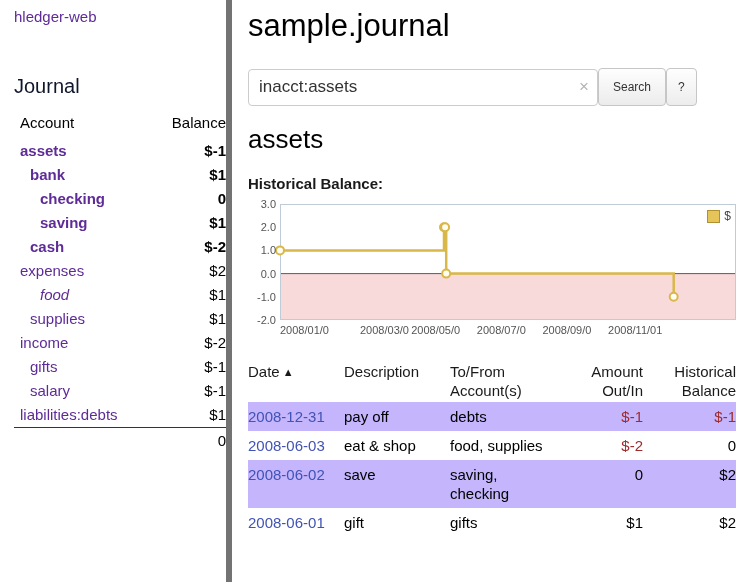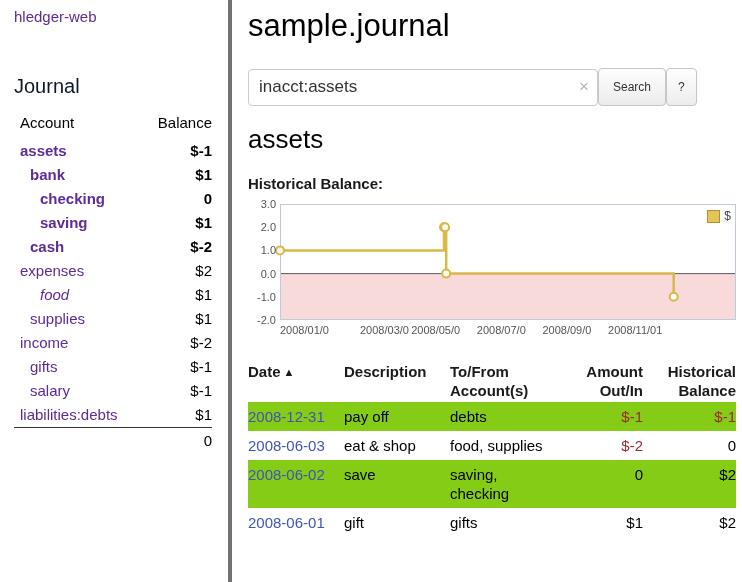--- a/index.html
+++ b/index.html
@@ -4,21 +4,21 @@
 <style>
   * { box-sizing: border-box; }
   html, body { margin: 0; padding: 0; }
   body {
     width: 742px; height: 582px; overflow: hidden;
     font-family: "Liberation Sans", "DejaVu Sans", sans-serif;
     font-size: 15px; color: #1a1a1a; background: #fff;
     display: flex;
   }
   
-  .sidebar { flex: 0 0 232px; width: 232px; padding: 8px 16px 0 14px; border-right: 4px solid #737373; }
+  .sidebar { flex: 0 0 232px; width: 232px; padding: 8px 0 0 14px; border-right: 6px solid #737373; }
   .app-title { color: #5e2b97; font-size: 15px; text-decoration: none; display: inline-block; }
   .journal-link { color: #0f172a; font-size: 20px; text-decoration: none; display: inline-block; margin-top: 50px; }
   .accounts-table { width: 100%; border-collapse: collapse; margin-top: 16px; }
   .accounts-table th { font-weight: normal; text-align: left; padding: 0 0 8px 6px; color: #000; }
   .accounts-table th.balance-h { text-align: right; padding: 0 0 8px 0; }
   .accounts-table td { padding: 3px 0 3px 6px; line-height: 18px; }
   .accounts-table td.bal { text-align: right; padding: 3px 0 3px 0; color: #000; }
   a.acct { color: #5e2b97; text-decoration: none; display: inline-block; }
   .b { font-weight: bold; }
   .negname { color: #9e2a2b; }
@@ -38,24 +38,24 @@
   .chart-label { font-weight: bold; font-size: 15px; margin-top: 20px; }
   
   .chart { position: relative; margin-top: 12px; width: 490px; height: 138px; }
   .chart svg { position: absolute; left: 32px; top: 0; overflow: visible; }
   .ylab { position: absolute; left: 0; width: 28px; text-align: right; font-size: 11px; color: #545454; line-height: 14px; }
   .xlab { position: absolute; top: 120px; font-size: 11px; color: #545454; white-space: nowrap; }
   .legend { position: absolute; top: 4px; right: 4px; display: flex; align-items: center; gap: 4px; font-size: 12px; color: #444; background: rgba(255,255,255,0.8); padding: 1px 3px; }
   .legend-swatch { width: 13px; height: 13px; border: 1px solid #b0912f; display: inline-block; }
   
   .register { border-collapse: collapse; table-layout: fixed; width: 488px; margin-top: 18px; }
-  .register th { font-weight: bold; text-align: left; vertical-align: top; white-space: pre-line; padding: 2px 0; line-height: 19px; font-size: 15px; }
+  .register th { font-weight: normal; text-align: left; vertical-align: top; white-space: pre-line; padding: 2px 0; line-height: 19px; font-size: 15px; }
   .register th.num, .register td.num { text-align: right; }
   .register td { padding: 5px 0; vertical-align: top; line-height: 19px; font-size: 15px; color: #000; }
-  tr.stripe { background: #84cc16; }
+  tr.stripe { background: #c4b5fd; }
   a.datelink { color: #4153b4; text-decoration: none; }
   td.num.neg { color: #9e2a2b; }
   .sort-icon { font-size: 11px; display: inline-block; margin-left: 3px; position: relative; top: -1px; }
 </style>
 </head>
 <body>
 
 <div class="sidebar">
   <a href="#" class="app-title">hledger-web</a>
   <div>

